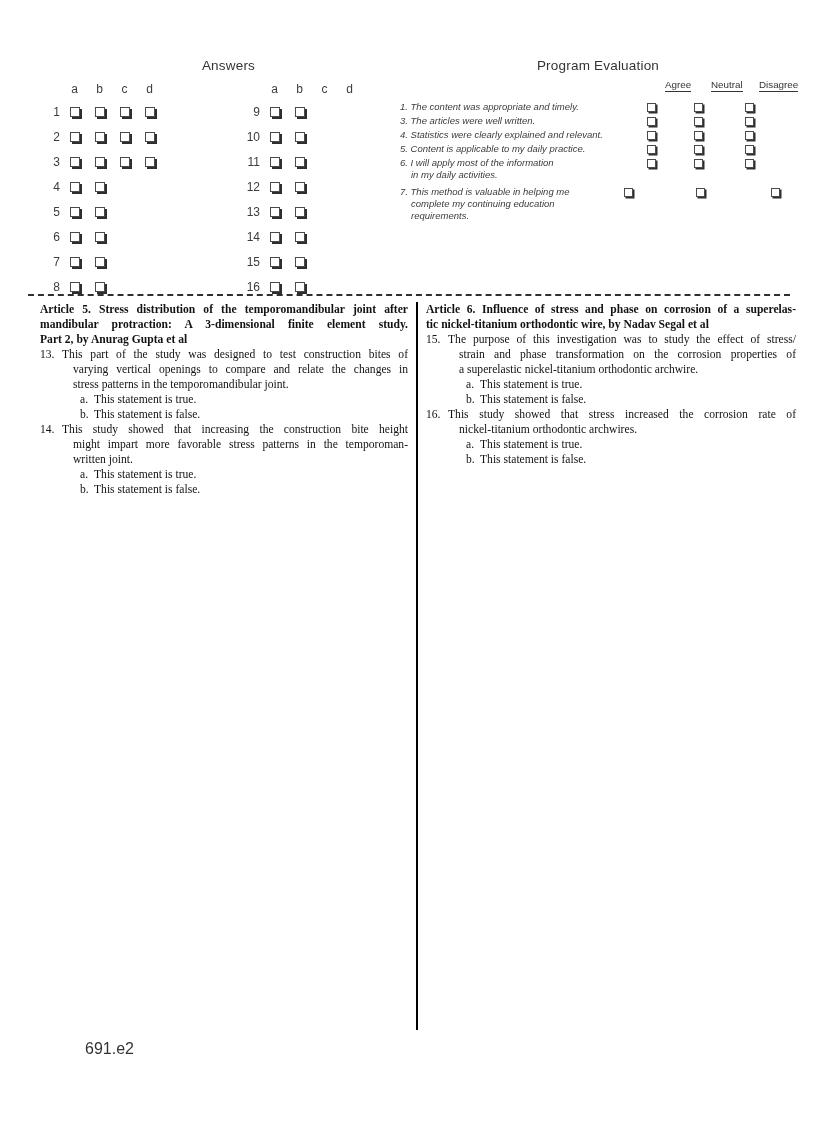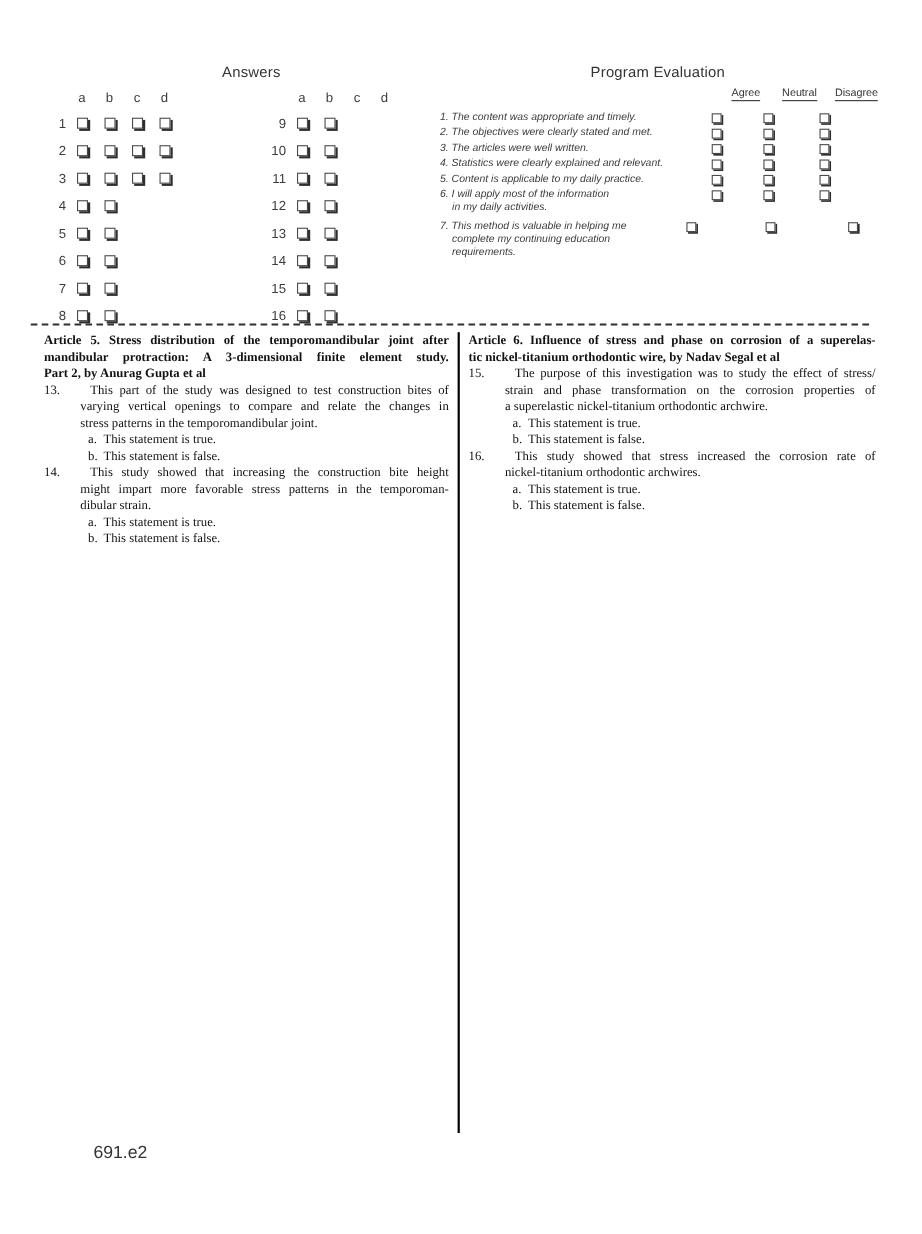--- a/index.html
+++ b/index.html
@@ -44,21 +44,21 @@
 
   
   .article-col{
     position:absolute;top:302px;font-family:"Liberation Serif",serif;
     font-size:11.6px;line-height:15px;color:#121212;
   }
   #article-left{left:40px;width:368px;}
   #article-right{left:426px;width:370px;}
   .art-heading{font-weight:bold;}
   .just{text-align:justify;text-align-last:justify;}
-  .qline1{display:flex;gap:20px;}
+  .qline1{display:flex;}
   .qnum{flex:0 0 22px;}
   .qtext{flex:1;}
   .qcont{margin-left:33px;font-family:Liberation Serif, serif;}
   .qopt{margin-left:40px;}
   .qopt .olet{display:inline-block;width:14px;}
 
   
   #page-number{position:absolute;left:85px;top:1040px;font-size:16px;color:#333;}
 </style>
 </head>
@@ -293,34 +293,20 @@
         </div>
         <div class="eval-cell w1">
           <span class="cb small"></span>
         </div>
         <div class="eval-cell w2">
           <span class="cb small"></span>
         </div>
       </div>
       <div class="eval-row">
         <div class="eval-text">
-          <div>2. The objectives were clearly stated and met.</div>
-        </div>
-        <div class="eval-cell w0">
-          <span class="cb small"></span>
-        </div>
-        <div class="eval-cell w1">
-          <span class="cb small"></span>
-        </div>
-        <div class="eval-cell w2">
-          <span class="cb small"></span>
-        </div>
-      </div>
-      <div class="eval-row">
-        <div class="eval-text">
           <div>3. The articles were well written.</div>
         </div>
         <div class="eval-cell w0">
           <span class="cb small"></span>
         </div>
         <div class="eval-cell w1">
           <span class="cb small"></span>
         </div>
         <div class="eval-cell w2">
           <span class="cb small"></span>
@@ -406,21 +392,21 @@
       <div class="qcont">stress patterns in the temporomandibular joint.</div>
       <div class="qopt"><span class="olet">a.</span><span>This statement is true.</span></div>
       <div class="qopt"><span class="olet">b.</span><span>This statement is false.</span></div>
     </div>
     <div>
       <div class="qline1">
         <span class="qnum">14.</span>
         <span class="qtext just">This study showed that increasing the construction bite height</span>
       </div>
       <div class="qcont just">might impart more favorable stress patterns in the temporoman-</div>
-      <div class="qcont">dibular strain.</div>
+      <div class="qcont">written joint.</div>
       <div class="qopt"><span class="olet">a.</span><span>This statement is true.</span></div>
       <div class="qopt"><span class="olet">b.</span><span>This statement is false.</span></div>
     </div>
   </div>
 <div class="article-col" id="article-right">
     <div class="art-heading">
       <div class="just">Article 6. Influence of stress and phase on corrosion of a superelas-</div>
       <div>tic nickel-titanium orthodontic wire, by Nadav Segal et al</div>
     </div>
     <div>

